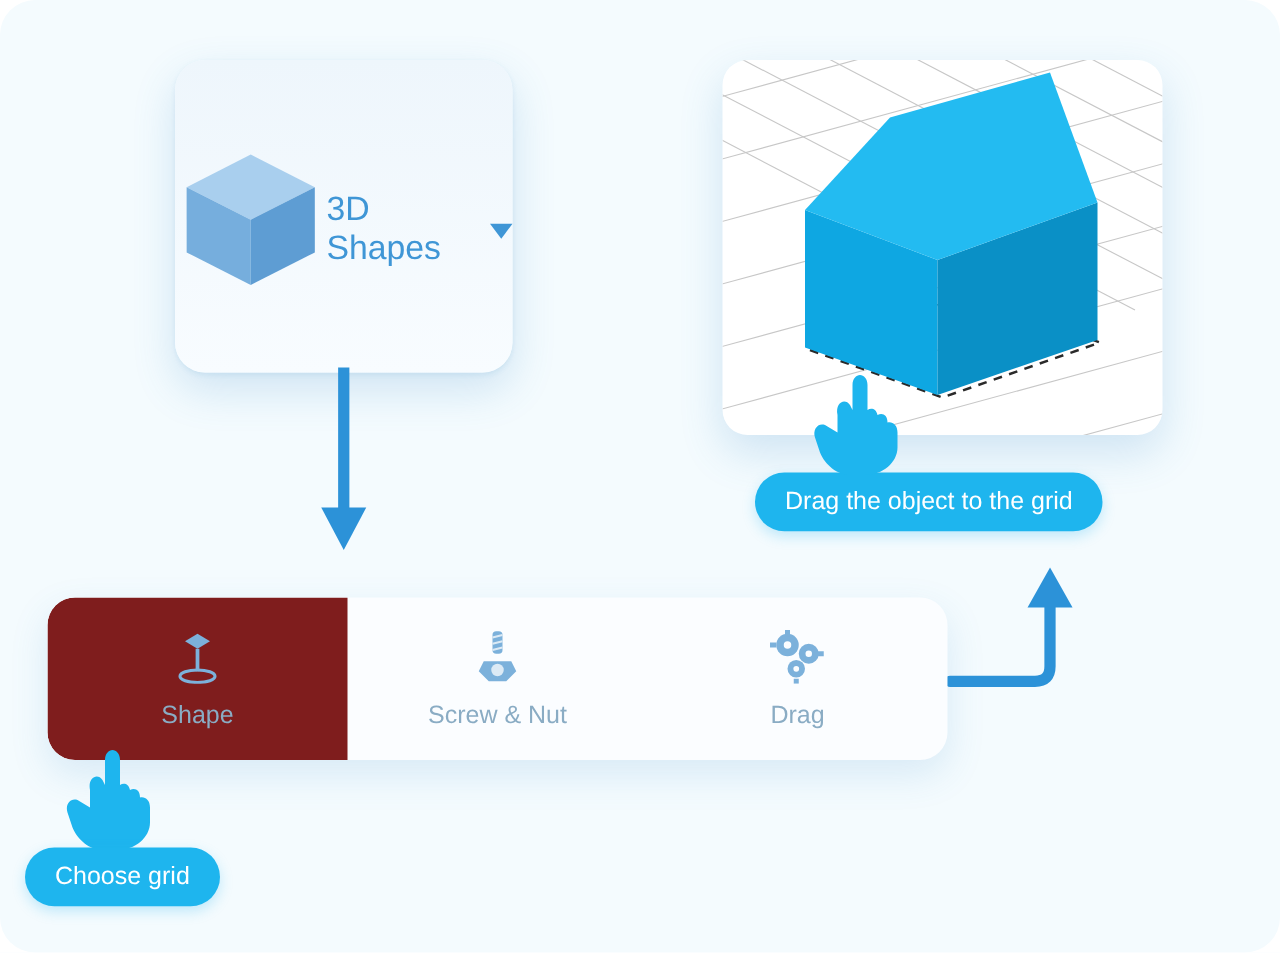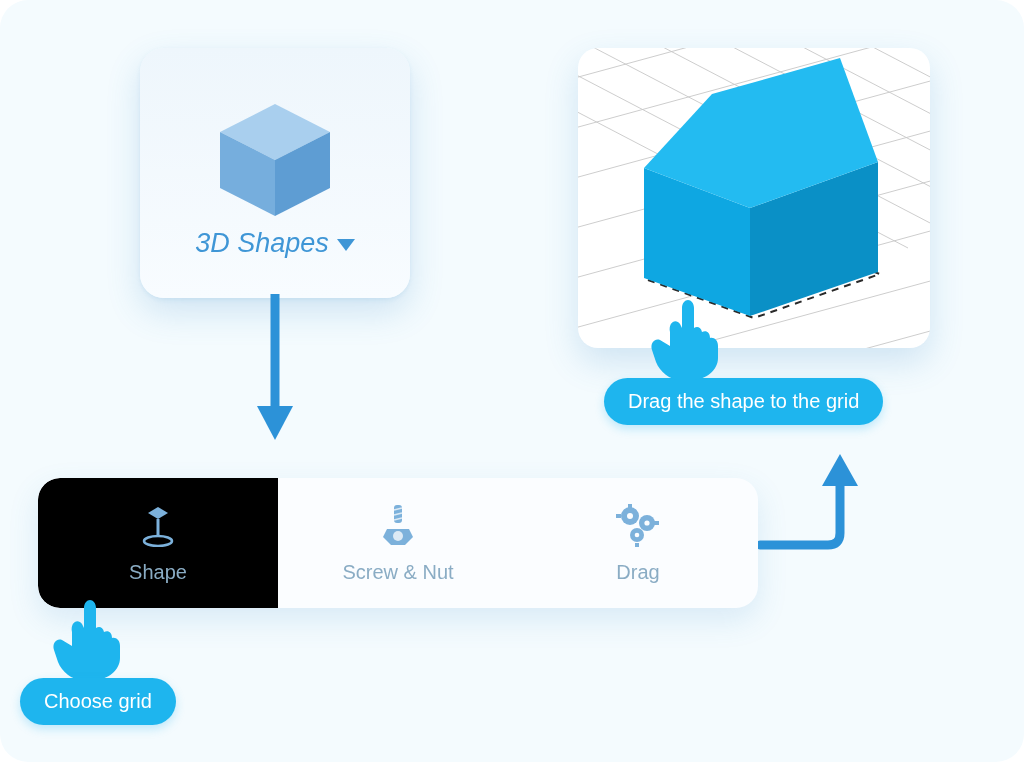--- a/index.html
+++ b/index.html
@@ -17,24 +17,23 @@
   }
 
   
   .shapes-card {
     position: absolute;
     left: 140px; top: 48px;
     width: 270px; height: 240px;
     background: linear-gradient(180deg,#eef6fc 0%,#f8fcff 100%);
     border-radius: 24px;
     box-shadow: 0 14px 34px rgba(60,140,200,0.20), 0 2px 4px rgba(60,140,200,0.10);
-    display: flex; flex-direction: column;
+    display: flex; flex-direction: row;
     align-items: center; justify-content: center;
     padding-top: 10px;
-    font-style: italic;
   }
   .shapes-card .cube-icon { width: 130px; height: 120px; }
   .shapes-card .card-label {
     display: flex; align-items: center; gap: 8px;
     font-size: 27px; font-weight: 400;
     color: #3f96d6;
     margin-top: 10px;
   }
   .shapes-card .card-label .caret {
     width: 0; height: 0;
@@ -93,21 +92,21 @@
   .palette .item {
     flex: 1 1 0;
     display: flex; flex-direction: column;
     align-items: center; justify-content: center;
     gap: 14px;
     color: #8aacc4;
     font-size: 20px;
     cursor: pointer;
   }
   .palette .item:first-child {
-    background: #000000;
+    background: #7f1d1d;
     border-top-left-radius: 22px;
     border-bottom-left-radius: 22px;
   }
   .palette .item .ic { height: 44px; display: flex; align-items: center; justify-content: center; }
 
   
   .arrow-svg { position: absolute; pointer-events: none; }
 </style>
 </head>
 <body>
@@ -161,21 +160,21 @@
 
       <polygon points="66,120 172,160 172,268 66,230" fill="#0ea7e2"></polygon>
 
       <polygon points="172,160 300,114 300,224 172,268" fill="#0a90c6"></polygon>
 
       <polygon points="66,120 134,46 262,10 300,114 172,160" fill="#23bbf1"></polygon>
     </svg>
   </div>
 
   <div class="tooltip tooltip-drag">
-    <span>Drag the shape to the grid</span>
+    <span>Drag the object to the grid</span>
   </div>
   <span class="hand hand-drag">
     <svg viewBox="0 0 78 88">
       <path d="M40 6 C43 6 46 9 46 14 L46 34 C49 32 53 33 54 38 C58 36 62 38 62 44 C66 43 70 46 70 52 L70 64 C70 76 58 86 44 86 L32 86 C22 86 12 78 8 68 L4 56 C2 50 6 44 12 46 L22 52 L22 38 C20 28 28 24 32 30 L34 34 L34 14 C34 9 37 6 40 6 Z" fill="#1eb5ee"></path>
     </svg>
   </span>
 
   <div class="palette">
 
     <div class="item">

